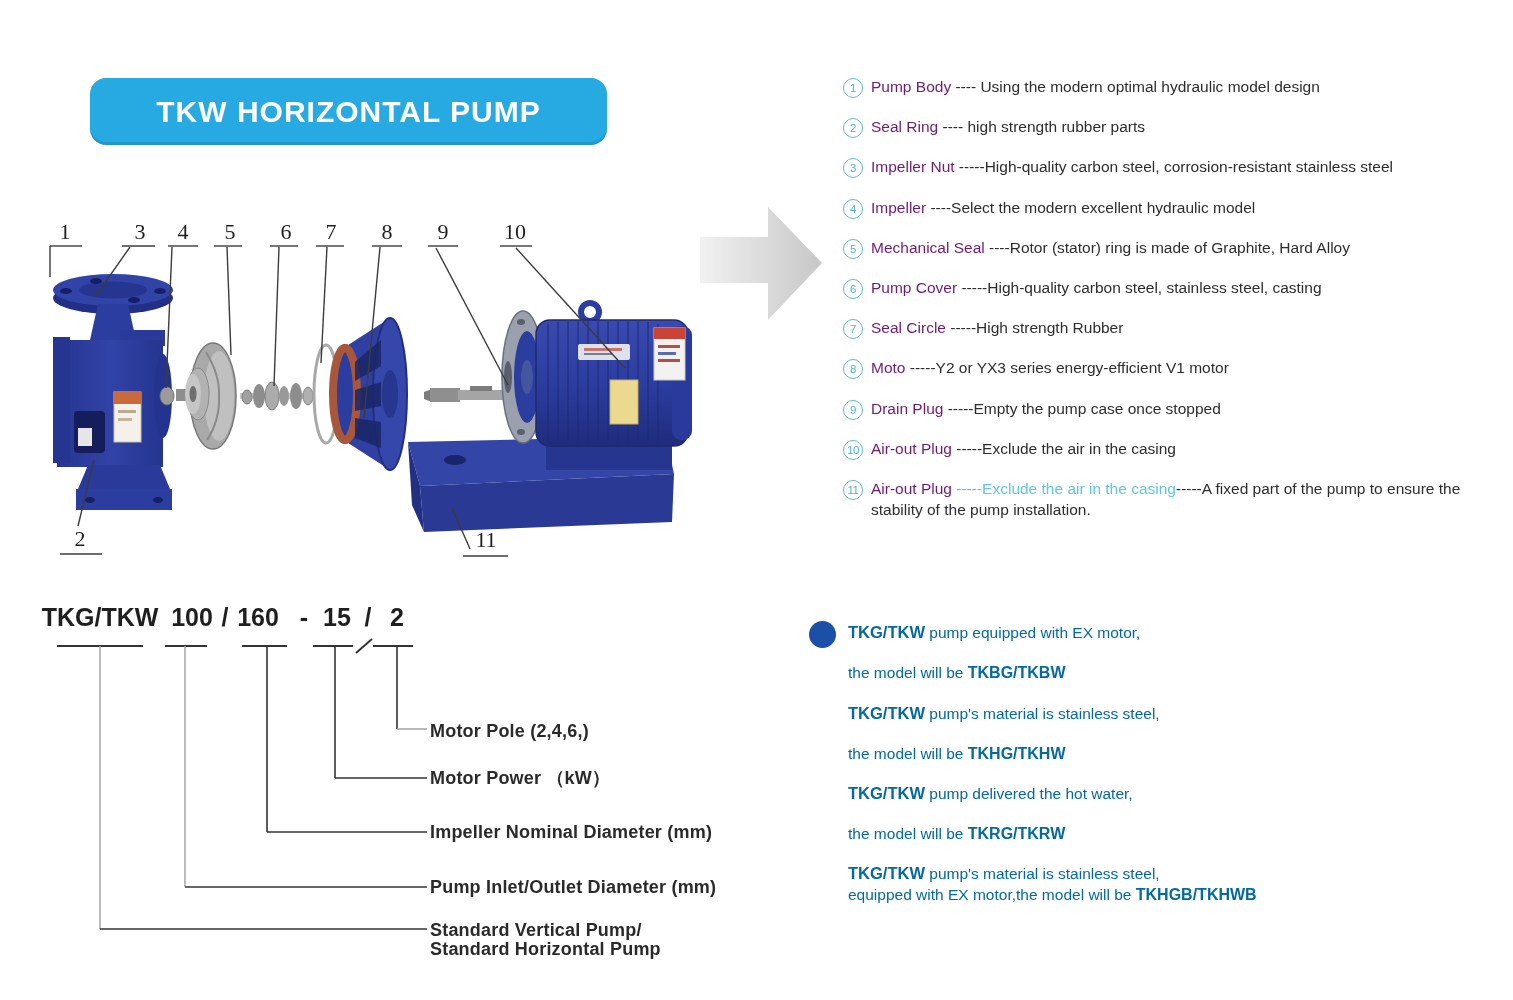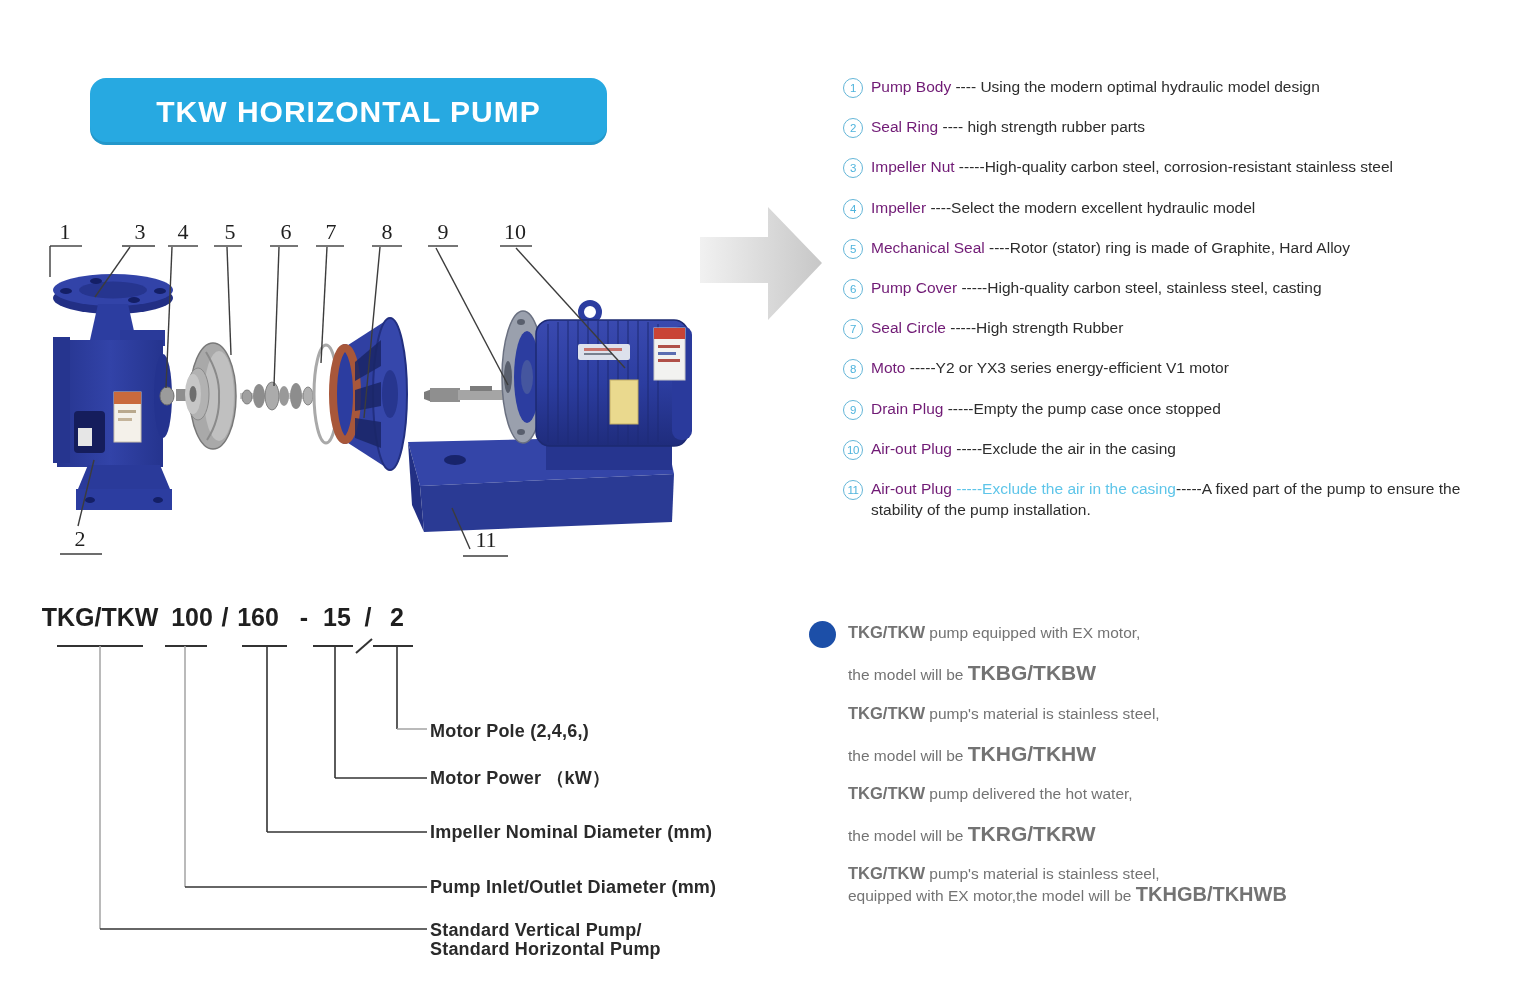--- a/index.html
+++ b/index.html
@@ -27,24 +27,24 @@
 
   
   .mseg{position:absolute;transform:translateX(-50%);font-size:25px;font-weight:bold;
         color:#1f1f1f;top:603px;line-height:28px;white-space:nowrap;}
   .mlabel{position:absolute;left:430px;font-size:18px;font-weight:bold;color:#2a2a2a;
           line-height:19px;white-space:pre-line;letter-spacing:0.2px;}
 
   
   .bullet{position:absolute;left:809px;top:621px;width:27px;height:27px;border-radius:50%;
           background:#1c4fa8;}
-  .vline{position:absolute;left:848px;font-size:15.5px;color:#737373;line-height:19px;white-space:nowrap;text-align:center;}
+  .vline{position:absolute;left:848px;font-size:15.5px;color:#0369a1;line-height:19px;white-space:nowrap;text-align:center;}
   .vbold{font-weight:bold;font-size:16.5px;}
-  .vmodel{font-weight:bold;font-size:21px;}
-  .vmodel-big{font-weight:bold;font-size:20px;}
+  .vmodel{font-weight:bold;font-size:16px;}
+  .vmodel-big{font-weight:bold;font-size:16px;}
 </style>
 </head>
 <body>
 
 <div id="page">
 
   <svg id="overlay" viewBox="0 0 1513 1000">
     <defs>
       <linearGradient id="agrad" x1="0" y1="0" x2="1" y2="0">
         <stop offset="0" stop-color="#f1f1f1"></stop>

